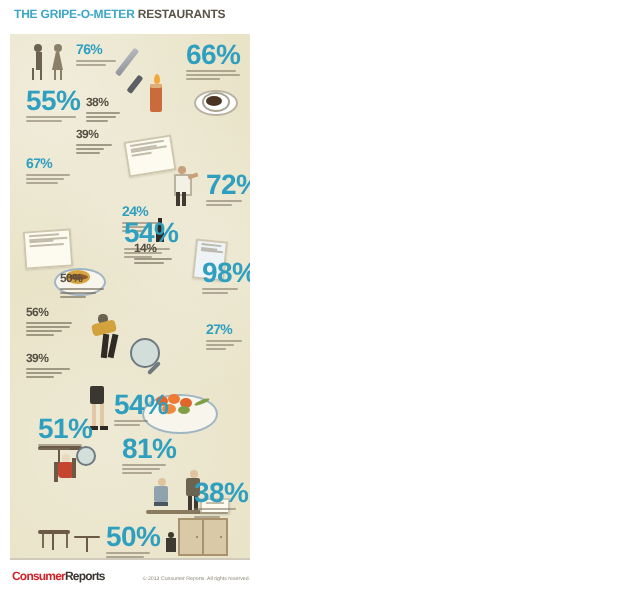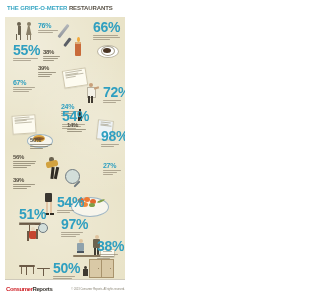--- a/index.html
+++ b/index.html
@@ -377,21 +377,21 @@
 
     <div class="stat" style="left:14px;top:190px;width:24px;">
       <div class="pct big">51%</div>
       <div class="cap">
           <i style="width:90%"></i>
           <i style="width:68%"></i>
         </div>
     </div>
 
     <div class="stat" style="left:56px;top:200px;width:24px;">
-      <div class="pct big">97%</div>
+      <div class="pct big">81%</div>
       <div class="cap">
           <i style="width:92%"></i>
           <i style="width:80%"></i>
           <i style="width:62%"></i>
         </div>
     </div>
 
     <div class="stat" style="left:92px;top:222px;width:24px;">
       <div class="pct big">38%</div>
       <div class="cap">

